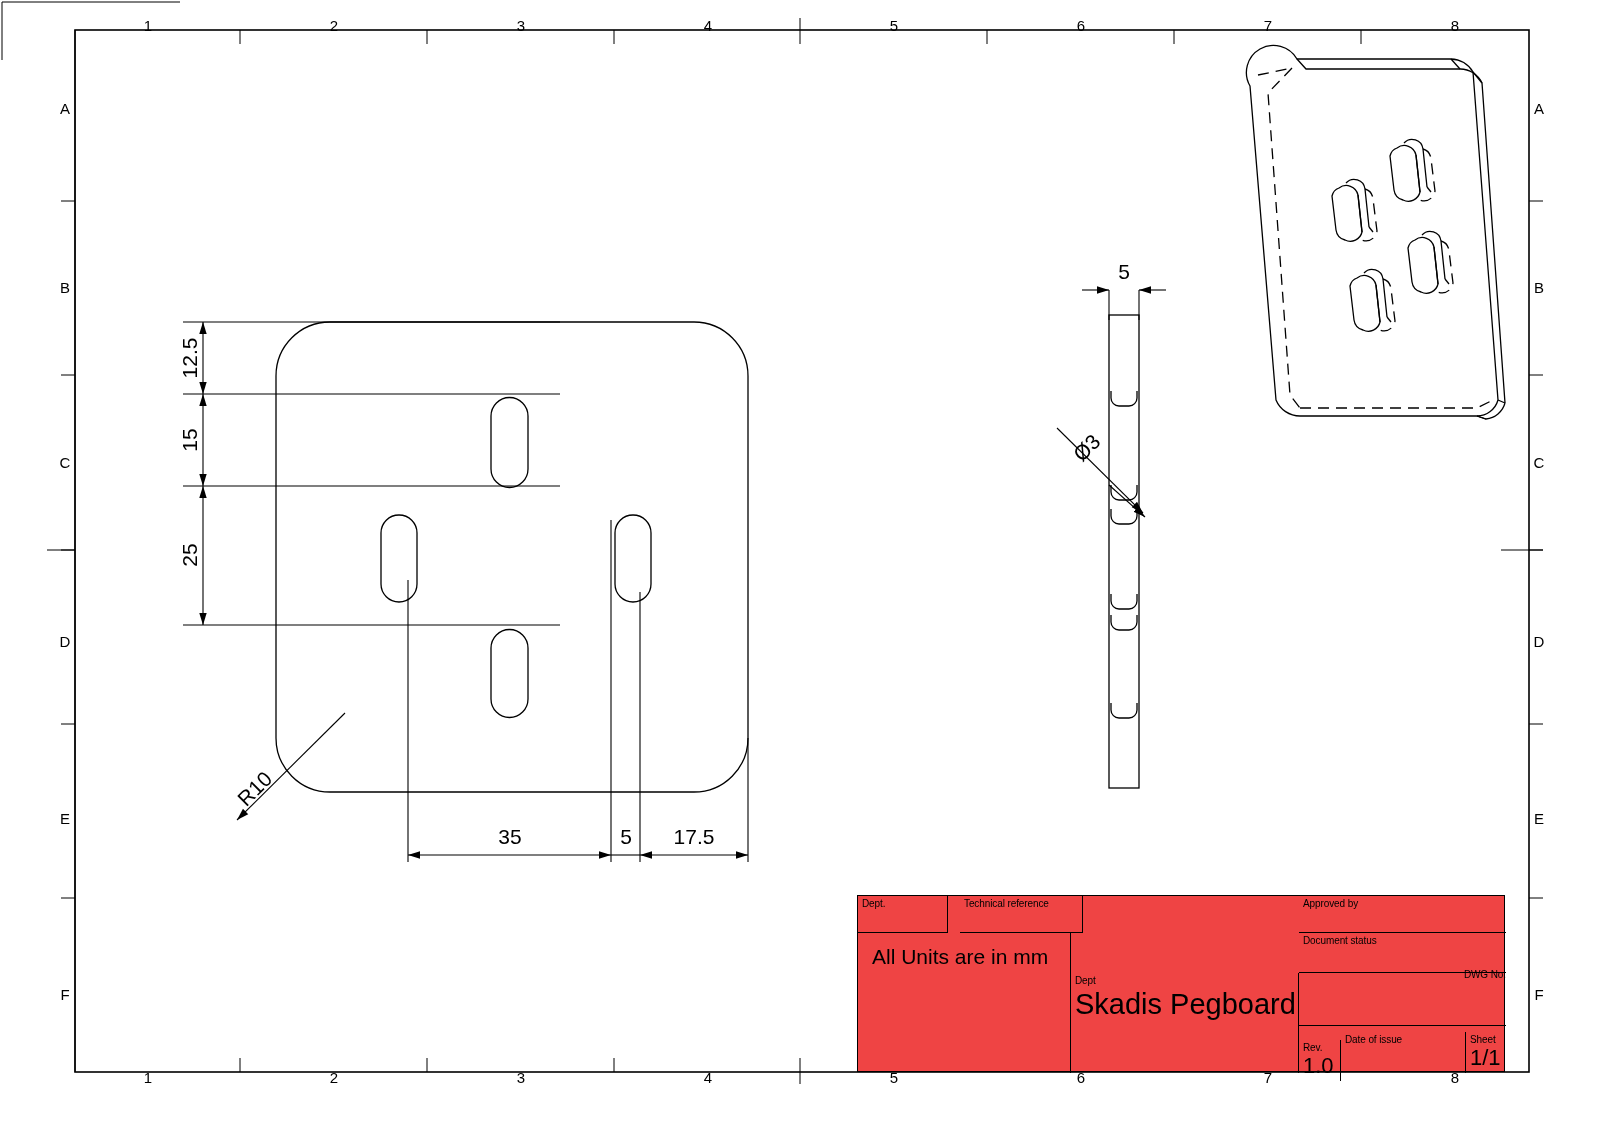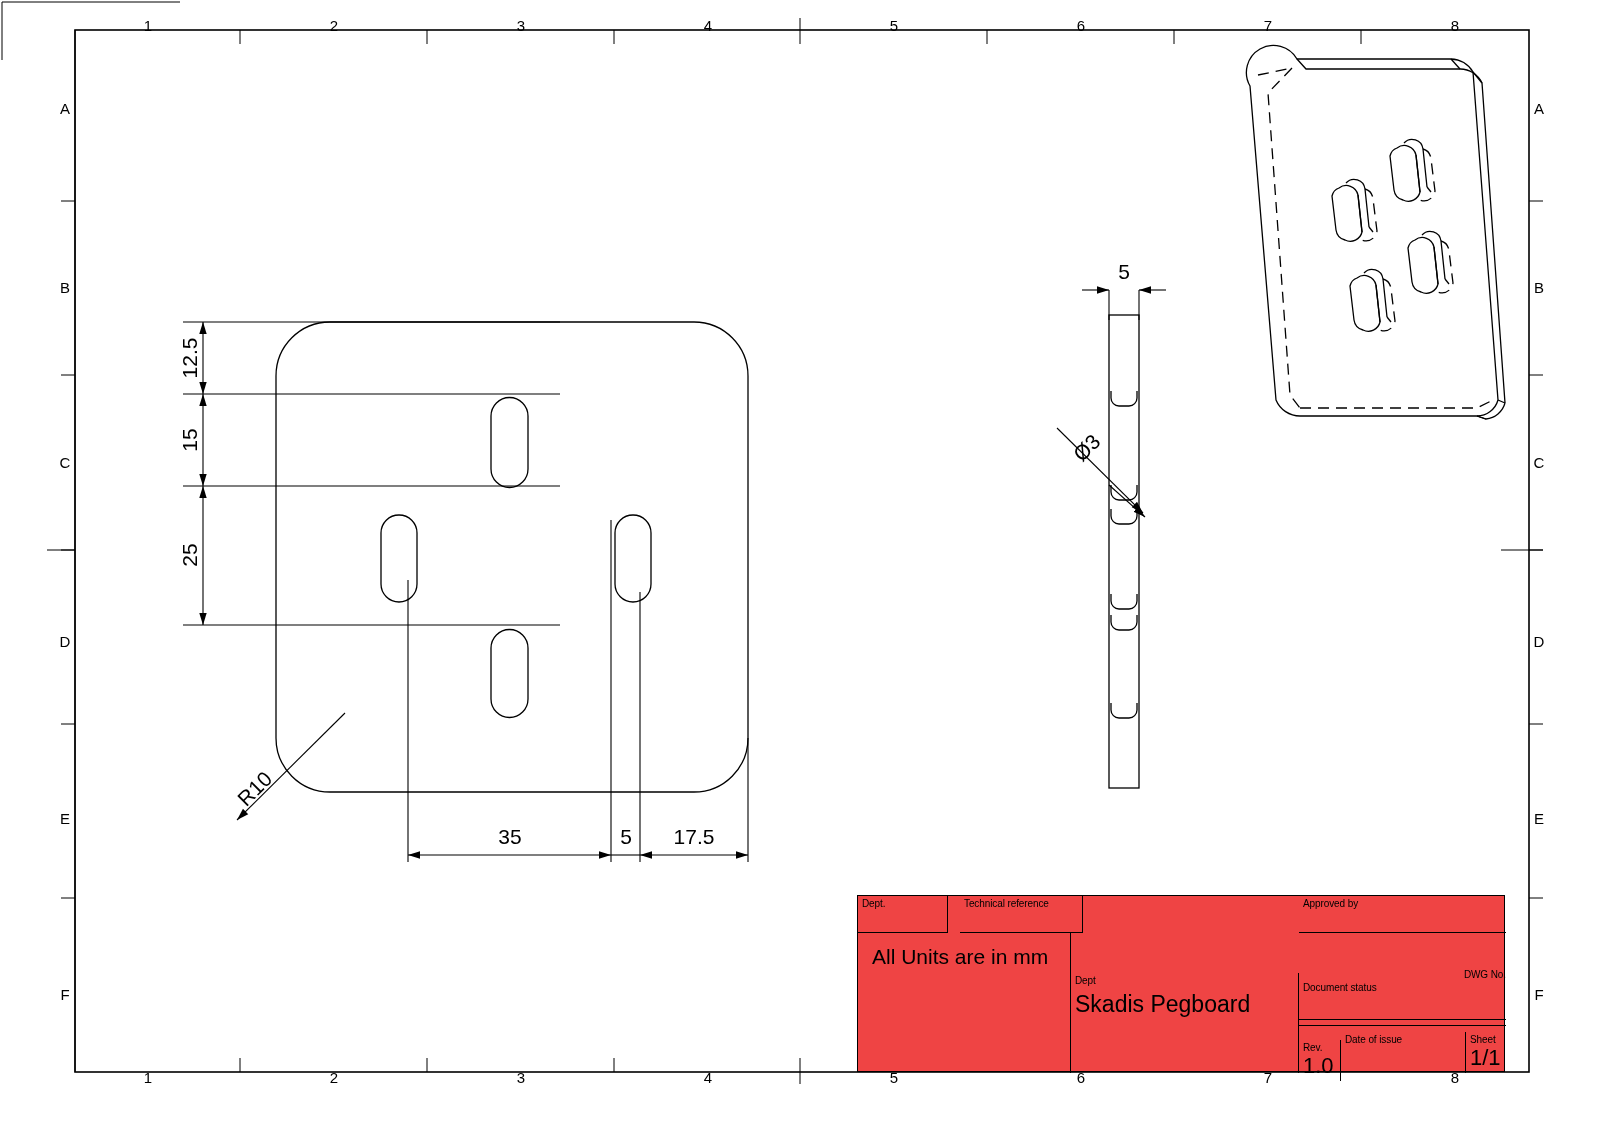--- a/index.html
+++ b/index.html
@@ -68,21 +68,21 @@
     letter-spacing: -0.1px;
     white-space: nowrap;
   }
   .tb-val {
     font-size: 22px;
     line-height: 24px;
     padding: 0 0 0 4px;
     white-space: nowrap;
   }
   .tb-val-big {
-    font-size: 23px;
+    font-size: 29px;
     line-height: 30px;
     padding: 2px 0 0 4px;
     white-space: nowrap;
   }
   .tb-note {
     font-size: 21px;
     padding: 12px 0 0 14px;
     white-space: nowrap;
   }
   .bdr-r { border-right: 1.3px solid #000; }
@@ -362,21 +362,21 @@
     <div class="tb-cell bdr-r" style="left:0;top:37px;width:213px;height:140px;">
       <div class="tb-note">All Units are in mm</div>
     </div>
 
     <div class="tb-cell bdr-b" style="left:441px;top:0;width:207px;height:37px;">
       <div class="tb-lbl">Approved by</div>
       <div class="tb-val"></div>
     </div>
 
 
-    <div class="tb-cell bdr-b" style="left:441px;top:37px;width:207px;height:40px;margin-top:47px;">
+    <div class="tb-cell bdr-b" style="left:441px;top:37px;width:207px;height:40px;">
       <div class="tb-lbl">Document status</div>
       <div class="tb-val"></div>
     </div>
 
     <div class="tb-cell bdr-r" style="left:213px;top:77px;width:228px;height:100px;">
       <div class="tb-lbl">Dept</div>
       <div class="tb-val-big">Skadis Pegboard</div>
     </div>
 
     <div class="tb-cell bdr-b" style="left:441px;top:71px;width:207px;height:59px;text-align:right;">

